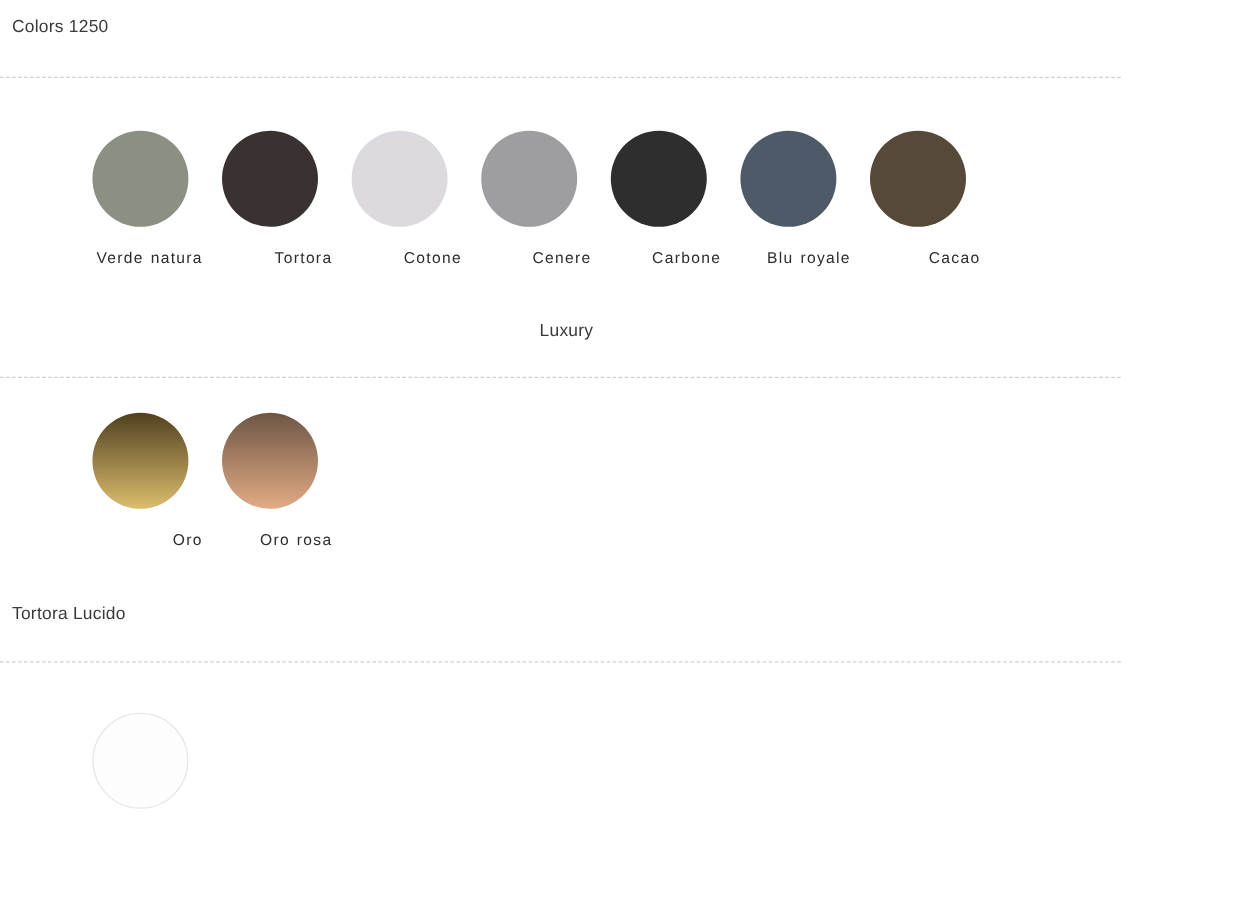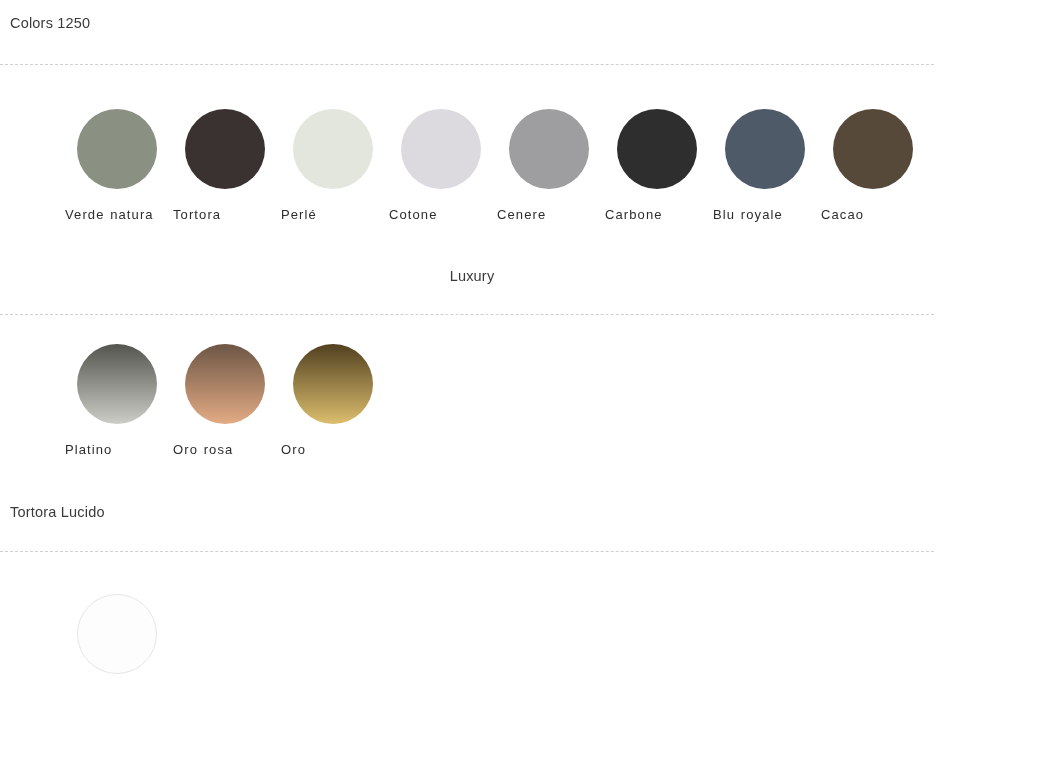--- a/index.html
+++ b/index.html
@@ -63,21 +63,21 @@
   .swatch-dot.bordered {
     border: 1px solid #e6e6e6;
     box-sizing: border-box;
   }
   .swatch-label {
     margin-top: 16px;
     font-size: 13px;
     line-height: 19px;
     letter-spacing: 1.1px;
     color: #2d2d2d;
-    text-align: left;
+    text-align: right;
     width: 104px;
     word-spacing: 1px;
   }
 
   
   .sec-colors .section-header { padding-top: 16px; }
   .sec-colors .divider { margin-top: 33px; }
   .sec-colors .swatch-row { padding-top: 44px; }
 
   .sec-luxury .section-header { padding-top: 45px; text-align: center; }
@@ -99,24 +99,20 @@
     <div class="swatch-row">
         <div class="swatch">
           <div class="swatch-dot" style="background: rgb(138, 145, 131);"></div>
           <div class="swatch-label">Verde natura</div>
         </div>
         <div class="swatch">
           <div class="swatch-dot" style="background: rgb(58, 50, 48);"></div>
           <div class="swatch-label">Tortora</div>
         </div>
         <div class="swatch">
-          <div class="swatch-dot" style="background: rgb(226, 230, 221);"></div>
-          <div class="swatch-label">Perlé</div>
-        </div>
-        <div class="swatch">
           <div class="swatch-dot" style="background: rgb(220, 218, 222);"></div>
           <div class="swatch-label">Cotone</div>
         </div>
         <div class="swatch">
           <div class="swatch-dot" style="background: rgb(158, 158, 161);"></div>
           <div class="swatch-label">Cenere</div>
         </div>
         <div class="swatch">
           <div class="swatch-dot" style="background: rgb(46, 46, 46);"></div>
           <div class="swatch-label">Carbone</div>
@@ -130,30 +126,26 @@
           <div class="swatch-label">Cacao</div>
         </div>
       </div>
   </div>
 
   <div class="section sec-luxury">
     <div class="section-header">Luxury</div>
     <div class="divider"></div>
     <div class="swatch-row">
         <div class="swatch">
-          <div class="swatch-dot" style="background: linear-gradient(rgb(85, 85, 79) 0%, rgb(205, 205, 199) 100%);"></div>
-          <div class="swatch-label">Platino</div>
+          <div class="swatch-dot" style="background: linear-gradient(rgb(81, 64, 32) 0%, rgb(220, 190, 109) 100%);"></div>
+          <div class="swatch-label">Oro</div>
         </div>
         <div class="swatch">
           <div class="swatch-dot" style="background: linear-gradient(rgb(109, 86, 69) 0%, rgb(227, 171, 133) 100%);"></div>
           <div class="swatch-label">Oro rosa</div>
-        </div>
-        <div class="swatch">
-          <div class="swatch-dot" style="background: linear-gradient(rgb(81, 64, 32) 0%, rgb(220, 190, 109) 100%);"></div>
-          <div class="swatch-label">Oro</div>
         </div>
       </div>
   </div>
 
   <div class="section sec-bianco">
     <div class="section-header">Tortora Lucido</div>
     <div class="divider"></div>
     <div class="swatch-row">
         <div class="swatch">
           <div class="swatch-dot bordered" style="background: rgb(253, 253, 253);"></div>

